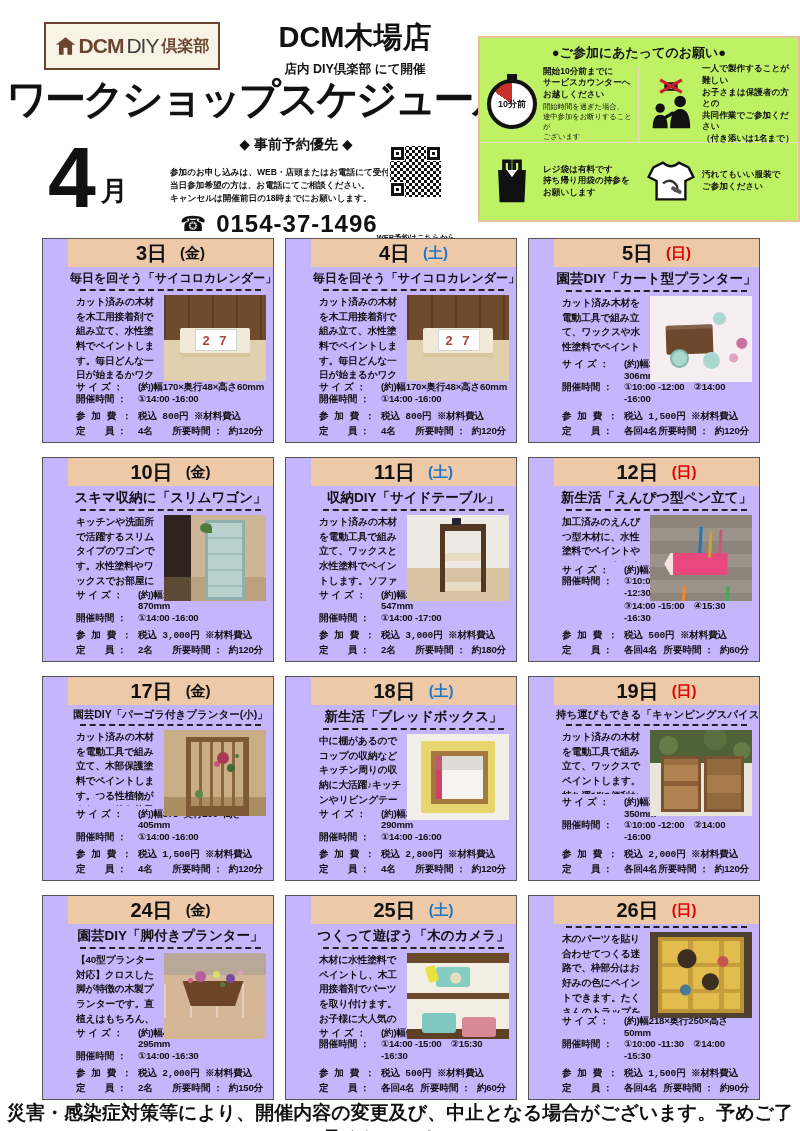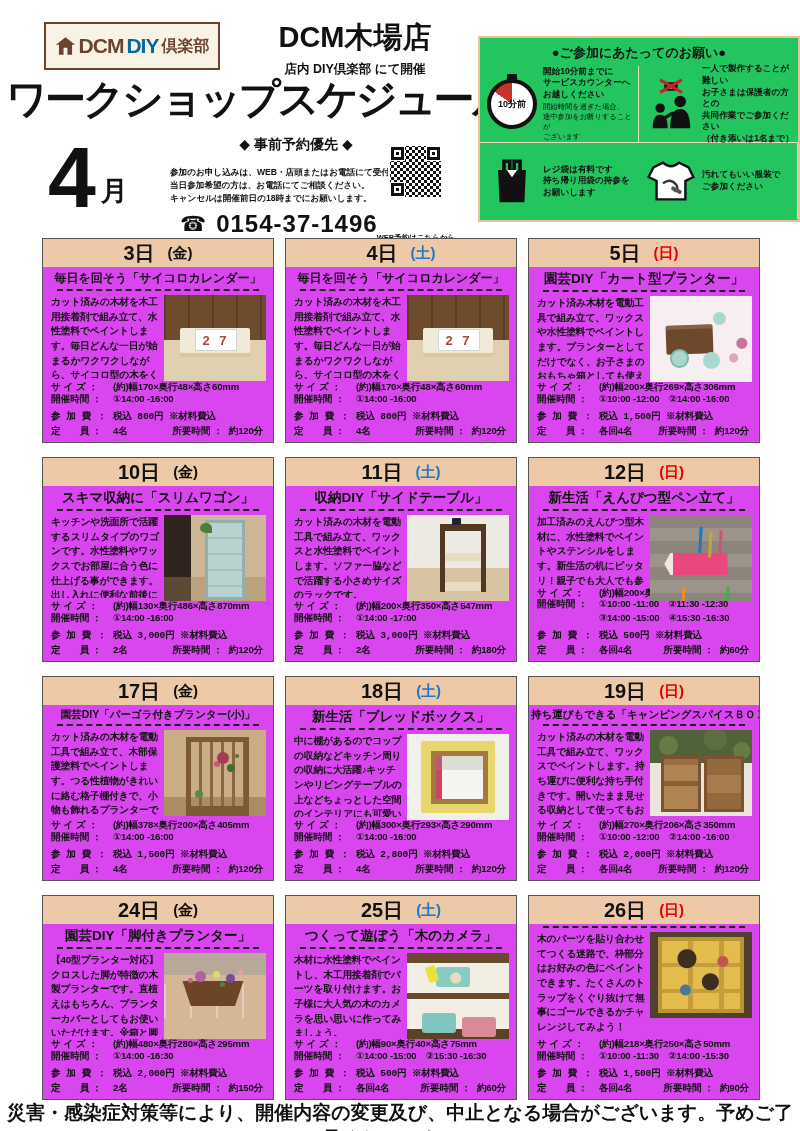--- a/index.html
+++ b/index.html
@@ -3,59 +3,59 @@
 <meta charset="utf-8">
 <style>
   html,body{margin:0;padding:0;background:#fff;}
   .page{position:relative;width:800px;height:1131px;background:#fff;overflow:hidden;
         font-family:"Liberation Sans","DejaVu Sans",sans-serif;color:#111;}
 
   
   .logo{position:absolute;left:44px;top:22px;width:172px;height:44px;border:2px solid #6b4431;
         background:#f8f3e4;display:flex;align-items:center;justify-content:center;gap:3px;}
   .logo .t1{color:#6b4431;font-weight:800;font-size:21px;letter-spacing:-1px;}
-  .logo .t2{color:#0369a1;font-weight:700;font-size:21px;letter-spacing:-1px;}
+  .logo .t2{color:#404040;font-weight:400;font-size:21px;letter-spacing:-1px;}
   .logo .t3{color:#6b4431;font-weight:800;font-size:16px;}
   .store{position:absolute;left:240px;top:18px;width:230px;text-align:center;}
   .store .name{font-size:29px;font-weight:800;letter-spacing:0;}
   .store .sub{font-size:12.5px;font-weight:700;margin-top:3px;}
   .main-title{position:absolute;left:6px;top:72px;width:472px;text-align:center;white-space:nowrap;
         font-size:41px;font-weight:900;letter-spacing:-3px;}
   .month{position:absolute;left:48px;top:138px;display:flex;align-items:flex-end;}
   .month .num{font-size:86px;font-weight:800;line-height:.92;}
   .month .unit{font-size:27px;font-weight:800;margin-left:5px;padding-bottom:8px;}
   .reserve{position:absolute;left:170px;top:136px;width:252px;}
   .reserve .rtitle{font-size:14px;font-weight:800;text-align:center;margin-bottom:12px;}
   .reserve .rline{font-size:8.6px;font-weight:700;line-height:1.5;white-space:nowrap;}
   .phone-row{margin-top:5px;display:flex;align-items:center;gap:10px;padding-left:10px;}
   .phone-row .pico{font-size:21px;}
   .phone-row .pnum{font-size:24px;font-weight:800;letter-spacing:1px;}
   .qr{position:absolute;left:388px;top:144px;width:55px;height:55px;}
   .qr-caption{position:absolute;left:372px;top:201px;width:88px;text-align:center;font-size:7.5px;font-weight:600;margin-top:32px;}
 
   
-  .notes{position:absolute;left:478px;top:36px;width:318px;height:182px;border:2px solid var(--frame,#e6c29b);background:#22c55e;}
+  .notes{position:absolute;left:478px;top:36px;width:318px;height:182px;border:2px solid var(--frame,#e6c29b);background:#bef264;}
   .notes .ntitle{text-align:center;font-size:13px;font-weight:800;margin-top:6px;}
   .ngrid{display:grid;grid-template-columns:1fr 1fr;margin-top:4px;}
   .ncell{display:flex;align-items:center;gap:5px;padding:4px 4px 4px 6px;height:68px;}
   .ncell.b{border-bottom:1px solid #eed9bd;}
   .ncell.r{border-right:1px solid #eed9bd;}
   .nicon{flex:none;width:52px;display:flex;justify-content:center;}
   .ntext{font-size:8.6px;font-weight:700;line-height:1.35;white-space:pre-line;}
   .nsub{font-size:7.3px;font-weight:500;margin-top:2px;white-space:pre-line;}
 
   .sw{position:relative;width:42px;height:42px;border-radius:50%;border:4px solid #111;
       background:conic-gradient(#fff 0 305deg,#c9312b 305deg 360deg);display:flex;align-items:center;justify-content:center;}
   .sw::before{content:"";position:absolute;top:-9px;left:50%;transform:translateX(-50%);width:10px;height:6px;background:#111;}
   .sw .swb{font-size:9px;font-weight:800;color:#111;}
 
   
   .grid{position:absolute;left:42px;top:238px;width:718px;display:grid;
         grid-template-columns:repeat(3,1fr);gap:14px 11px;grid-auto-rows:205px;}
-  .card{border:1.5px solid #555;background:#d946ef;display:flex;flex-direction:column;overflow:hidden;}
+  .card{border:1.5px solid #555;background:#c4b5fd;display:flex;flex-direction:column;overflow:hidden;padding-left:25px;}
   .chead{height:28px;background:var(--peach,#edc9a7);display:flex;align-items:center;justify-content:center;gap:13px;flex:none;}
   .cdate{font-size:20px;font-weight:800;}
   .cday{font-size:15px;font-weight:800;}
   .cday.fri{color:#111;} .cday.sat{color:var(--sat,#1f76c8);} .cday.sun{color:var(--sun,#e00000);}
   .ctitle{text-align:center;font-weight:800;margin:3px 2px 0;white-space:nowrap;}
   .cdash{border-top:2.5px dashed #222;width:88%;margin:2px auto 3px;}
   .cbody{flex:1;min-height:0;display:flex;margin:1px 7px 2px 8px;}
   .cdesc{flex:1;font-size:9.8px;font-weight:600;line-height:1.5;letter-spacing:-.2px;overflow:hidden;}
   .photo{width:102px;height:86px;flex:none;margin-left:4px;position:relative;overflow:hidden;background:#eee;}
   .srow{display:flex;margin:0 8px;font-size:9.6px;font-weight:700;line-height:1.2;}

